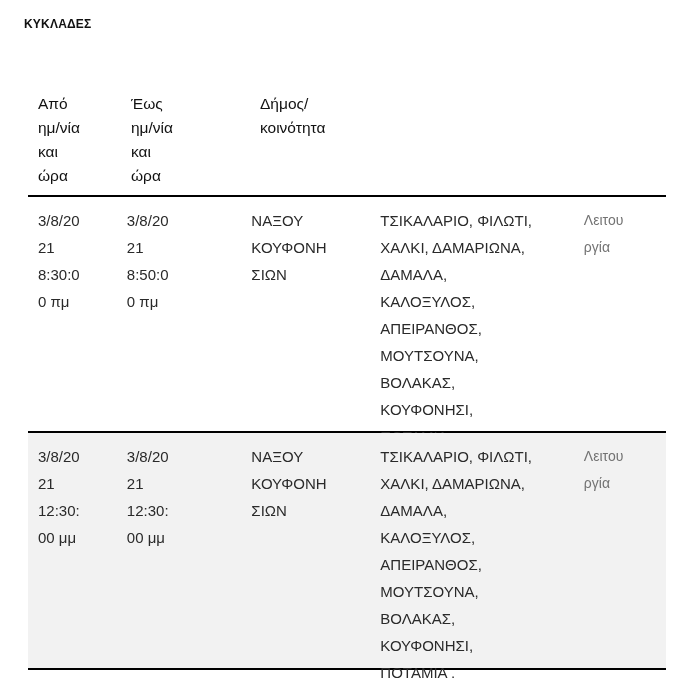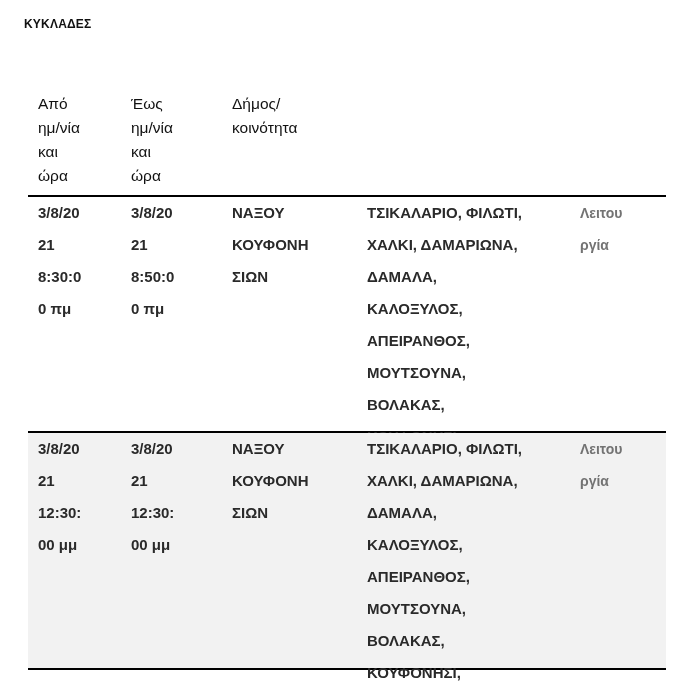--- a/index.html
+++ b/index.html
@@ -53,29 +53,28 @@
     }
     .cell {
       box-sizing: border-box;
       padding-top: 10px;
       font-size: 15.5px;
       line-height: 24px;
       white-space: pre-line;
       word-break: break-all;
     }
     .row.body-row .cell {
-      padding-top: 0;
+      padding-top: 10px;
       font-size: 15px;
-      line-height: 32px;
+      line-height: 27px;
       color: #2a2a2a;
-      font-weight: bold;
     }
     .c0 { padding-left: 10px; width: 103px; }
     .c1 { padding-left: 0px; width: 101px; }
-    .c2 { padding-left: 0px; width: 135px; }
+    .c2 { padding-left: 0px; width: 135px; margin-left: 28px; }
     .c3 { padding-left: 0px; width: 213px; }
     .c4 { padding-left: 0px; width: 86px; }
     .row.body-row .c4 { font-size: 14px; color: #737373; }
   </style>
 </head>
 <body>
 
 <div class="title">ΚΥΚΛΑΔΕΣ</div>
 
 <div class="table">

